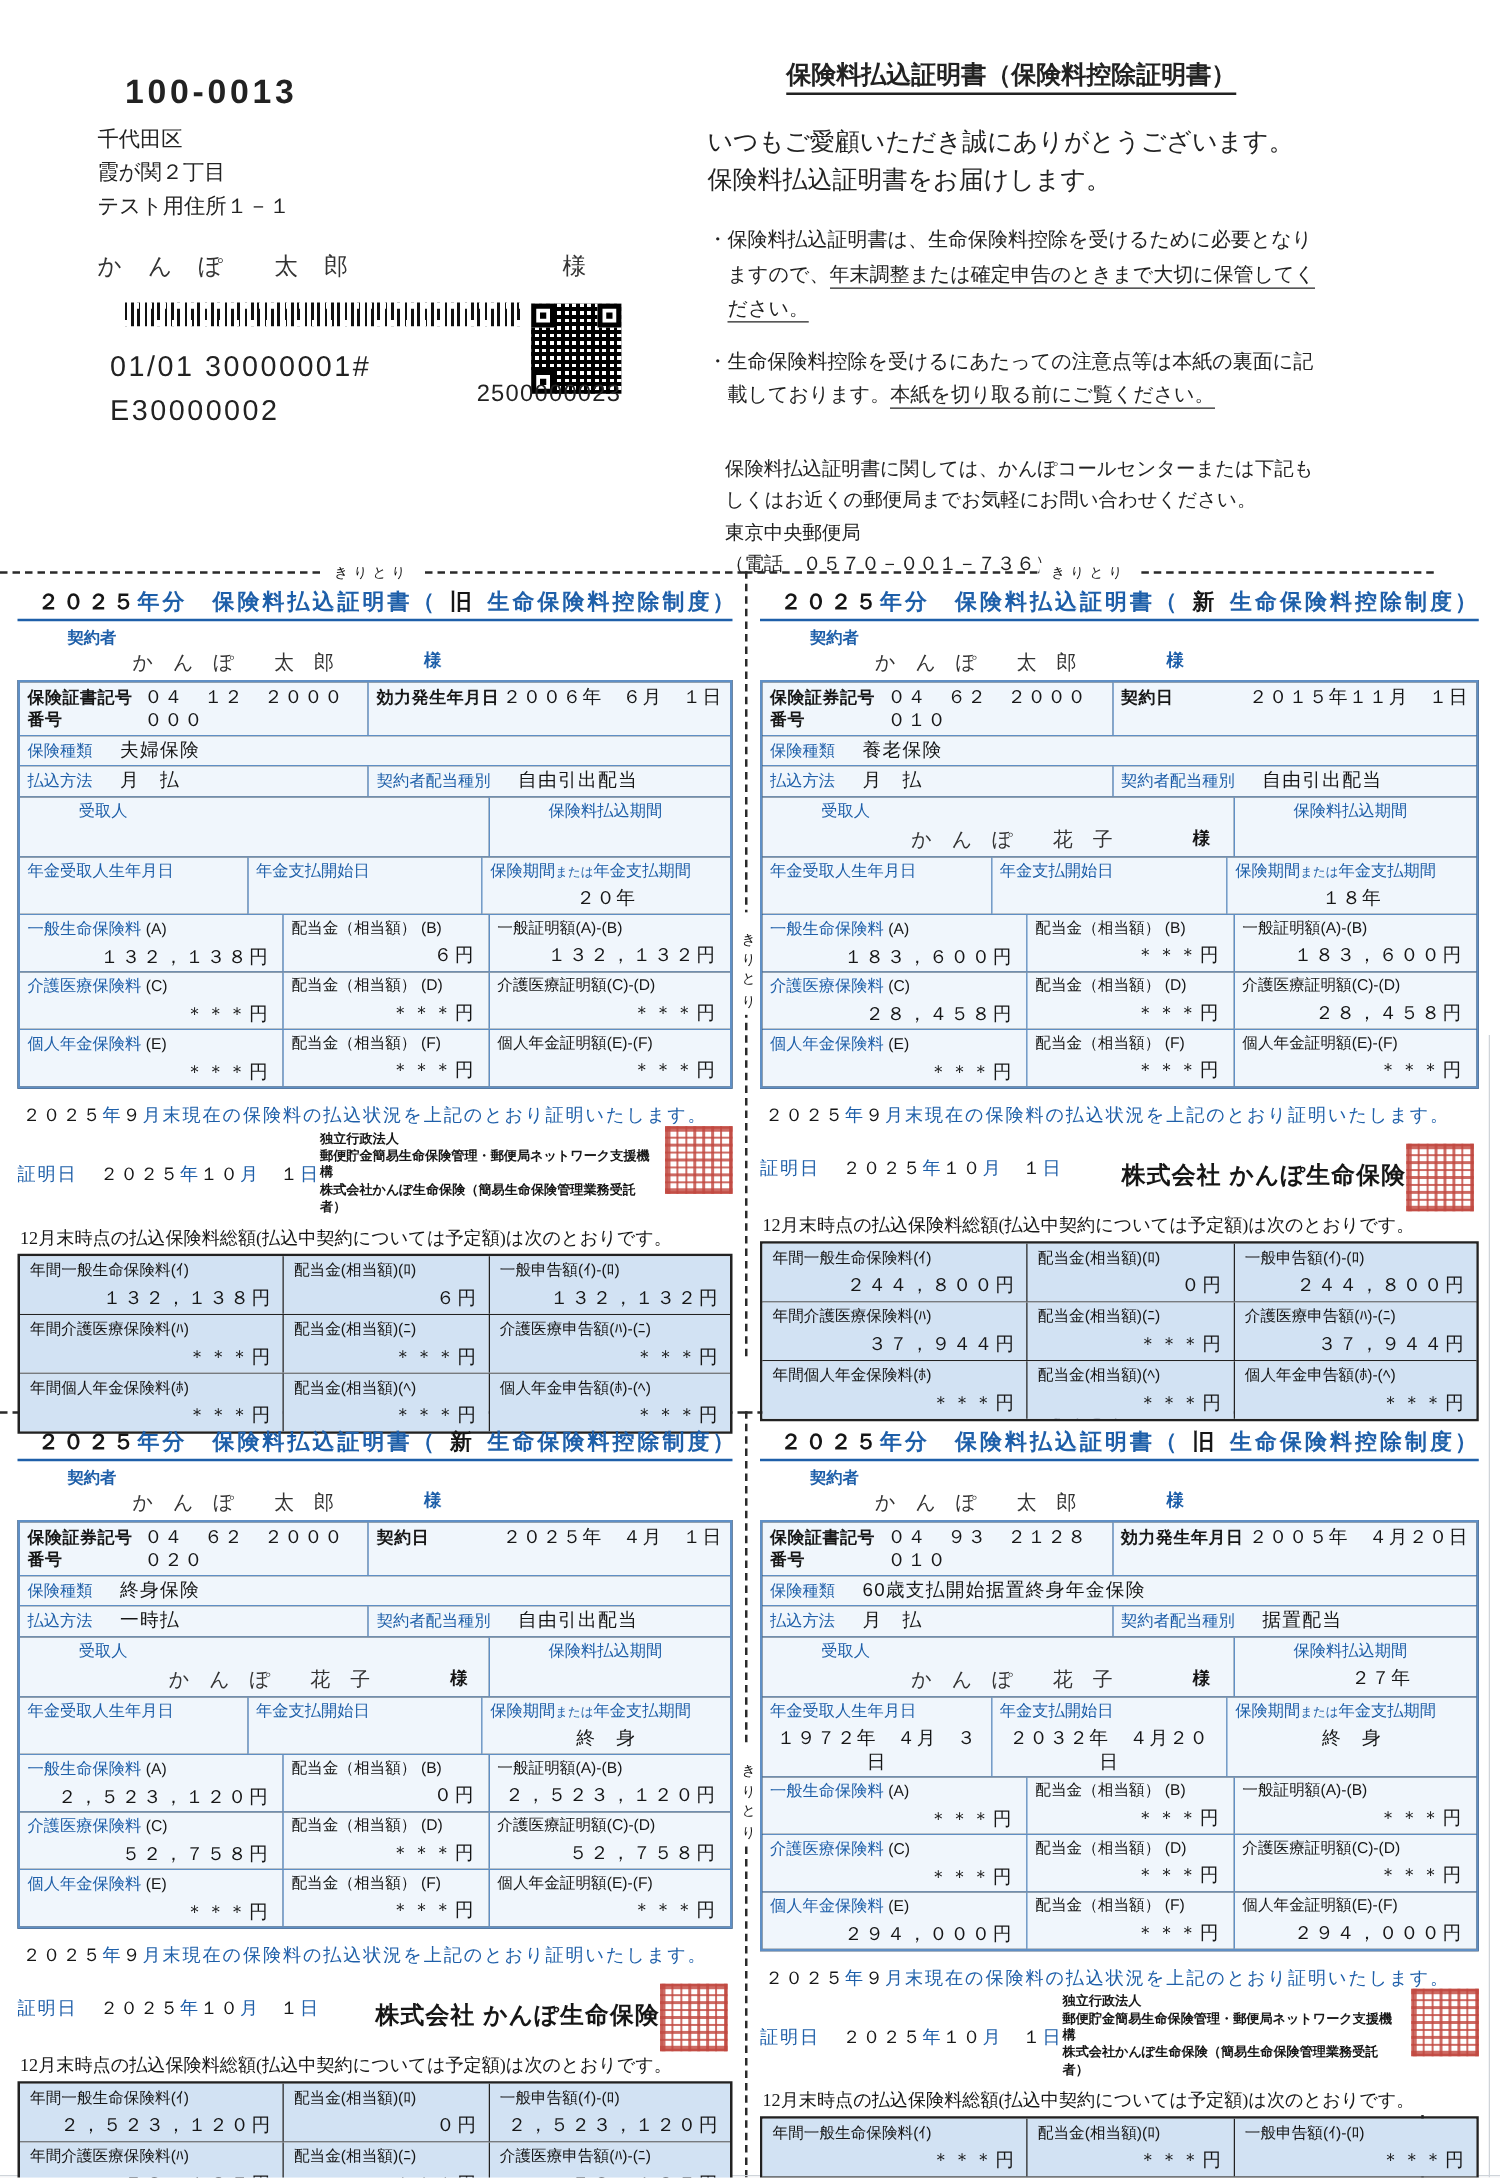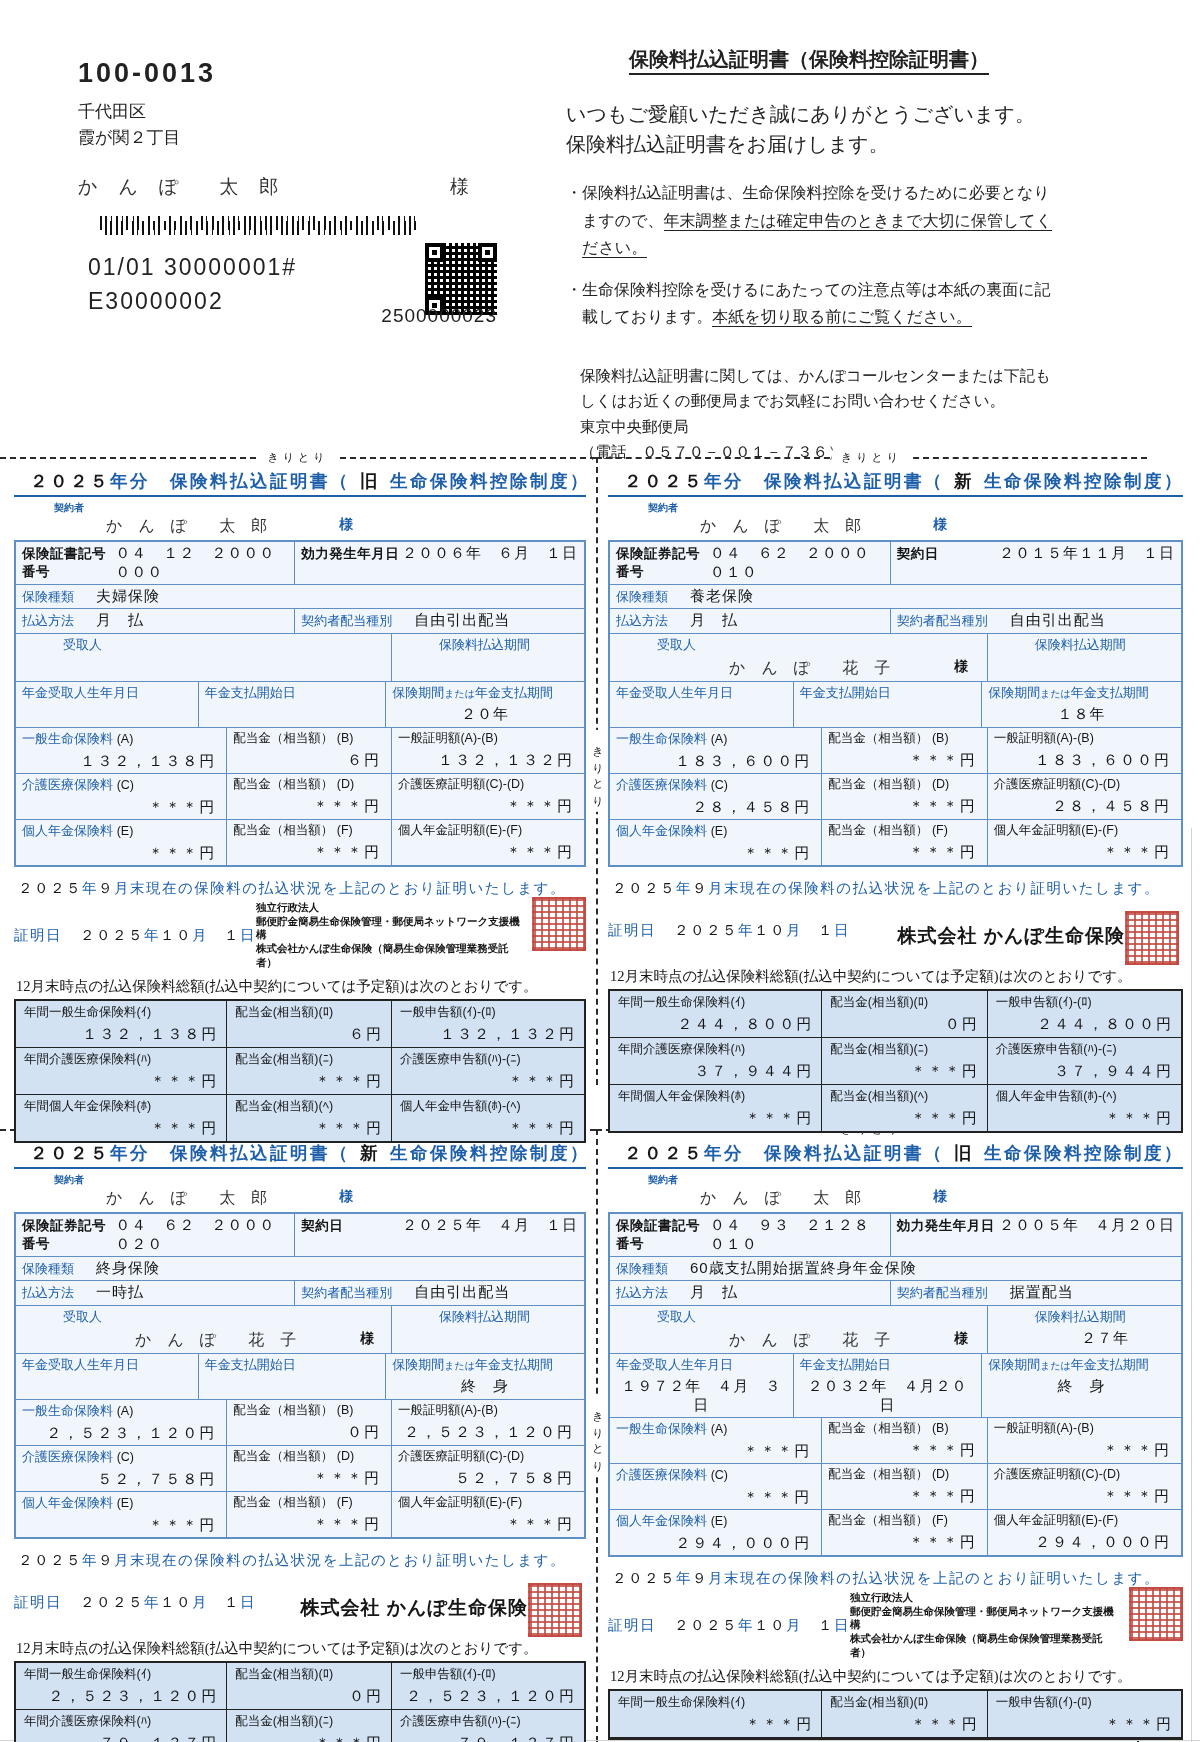--- a/index.html
+++ b/index.html
@@ -9,21 +9,21 @@
     --abg:#d2e2f3;
     --ink:#161616;
     --red:rgba(183,42,32,.82);
   }
   *{margin:0;padding:0;box-sizing:border-box;}
   body{background:#e9e9e9;font-family:"Liberation Sans","DejaVu Sans",sans-serif;}
   .page{position:relative;width:1200px;height:1742px;background:#ffffff;margin:0 auto;overflow:hidden;color:var(--ink);}
 
   
   .mailing{position:absolute;left:78px;top:58px;width:500px;}
-  .postal{font-size:27px;letter-spacing:3px;font-weight:600;color:#222;}
+  .postal{font-size:27px;letter-spacing:3px;font-weight:600;color:#222;margin-left:22px;}
   .addr{font-family:"Liberation Serif","DejaVu Serif",serif;font-size:17px;line-height:1.55;margin-top:10px;color:#222;}
   .rcpt{display:flex;width:392px;margin-top:22px;font-family:"Liberation Serif","DejaVu Serif",serif;font-size:19px;color:#333;letter-spacing:1px;}
   .rcpt .sama{margin-left:auto;}
   .barcode{margin:16px 0 0 22px;width:318px;height:19px;position:relative;
     background:repeating-linear-gradient(90deg,#111 0 2px,transparent 2px 5px,#111 5px 7px,transparent 7px 10px,#111 10px 12px,transparent 12px 16px);}
   .barcode::before{content:"";position:absolute;left:0;top:0;height:5px;width:100%;
     background:repeating-linear-gradient(90deg,transparent 0 7px,#fff 7px 11px,transparent 11px 19px,#fff 19px 22px);}
   .barcode::after{content:"";position:absolute;left:0;bottom:0;height:5px;width:100%;
     background:repeating-linear-gradient(90deg,#fff 0 4px,transparent 4px 13px,#fff 13px 16px,transparent 16px 25px);}
   .codes{margin:15px 0 0 10px;font-size:23px;letter-spacing:2px;color:#222;line-height:1.5;}
@@ -66,21 +66,21 @@
   #cert-slot-0{left:14px;top:455px;width:572px;}
   #cert-slot-1{left:608px;top:455px;width:575px;}
   #cert-slot-2{left:14px;top:1127px;width:572px;}
   #cert-slot-3{left:608px;top:1127px;width:575px;}
 
   
   .cert{font-size:13px;color:var(--ink);}
   .cert-title{margin-top:14px;padding:0 0 2px 16px;font-size:17.5px;font-weight:bold;letter-spacing:2.5px;color:var(--blue);border-bottom:2px solid var(--blue);white-space:nowrap;}
   .cert-title .k{color:var(--ink);}
   .cert-title .sys{margin:0 10px;color:var(--ink);}
-  .contractor{margin:4px 0 0 4px;font-size:10px;color:var(--blue);font-weight:bold;padding-left:36px;}
+  .contractor{margin:4px 0 0 4px;font-size:13px;color:var(--blue);font-weight:bold;padding-left:36px;}
   .nameline{display:flex;margin:1px 0 3px 0;padding-left:92px;font-family:"Liberation Serif","DejaVu Serif",serif;font-size:16px;color:#333;}
   .nameline .sama{margin-left:72px;color:var(--blue);font-weight:bold;font-family:"Liberation Sans","DejaVu Sans",sans-serif;font-size:14px;}
 
   .tbl{border:2px solid var(--bborder);background:#000000;}
   .tr{display:flex;border-top:1px solid var(--bborder);}
   .tr:first-child{border-top:none;}
   .td{background:var(--cellbg);border-left:1px solid var(--bborder);padding:2px 6px;}
   .td:first-child{border-left:none;}
   .inline .td{display:flex;align-items:baseline;}
   .h1{width:49%;} .h2{width:51%;} .w100{width:100%;}
@@ -128,20 +128,21 @@
 </head>
 <body>
 
 <div class="page">
 
   <div class="mailing">
     <div class="postal">100-0013</div>
     <div class="addr">
       <div>千代田区</div>
       <div>霞が関２丁目</div>
+      <div>テスト用住所１－１</div>
     </div>
     <div class="rcpt">
       <span>か　ん　ぽ　　太　郎</span>
       <span class="sama">様</span>
     </div>
     <div class="barcode"></div>
     <div class="codes">
       <div>01/01 30000001#</div>
       <div>E30000002</div>
     </div>

